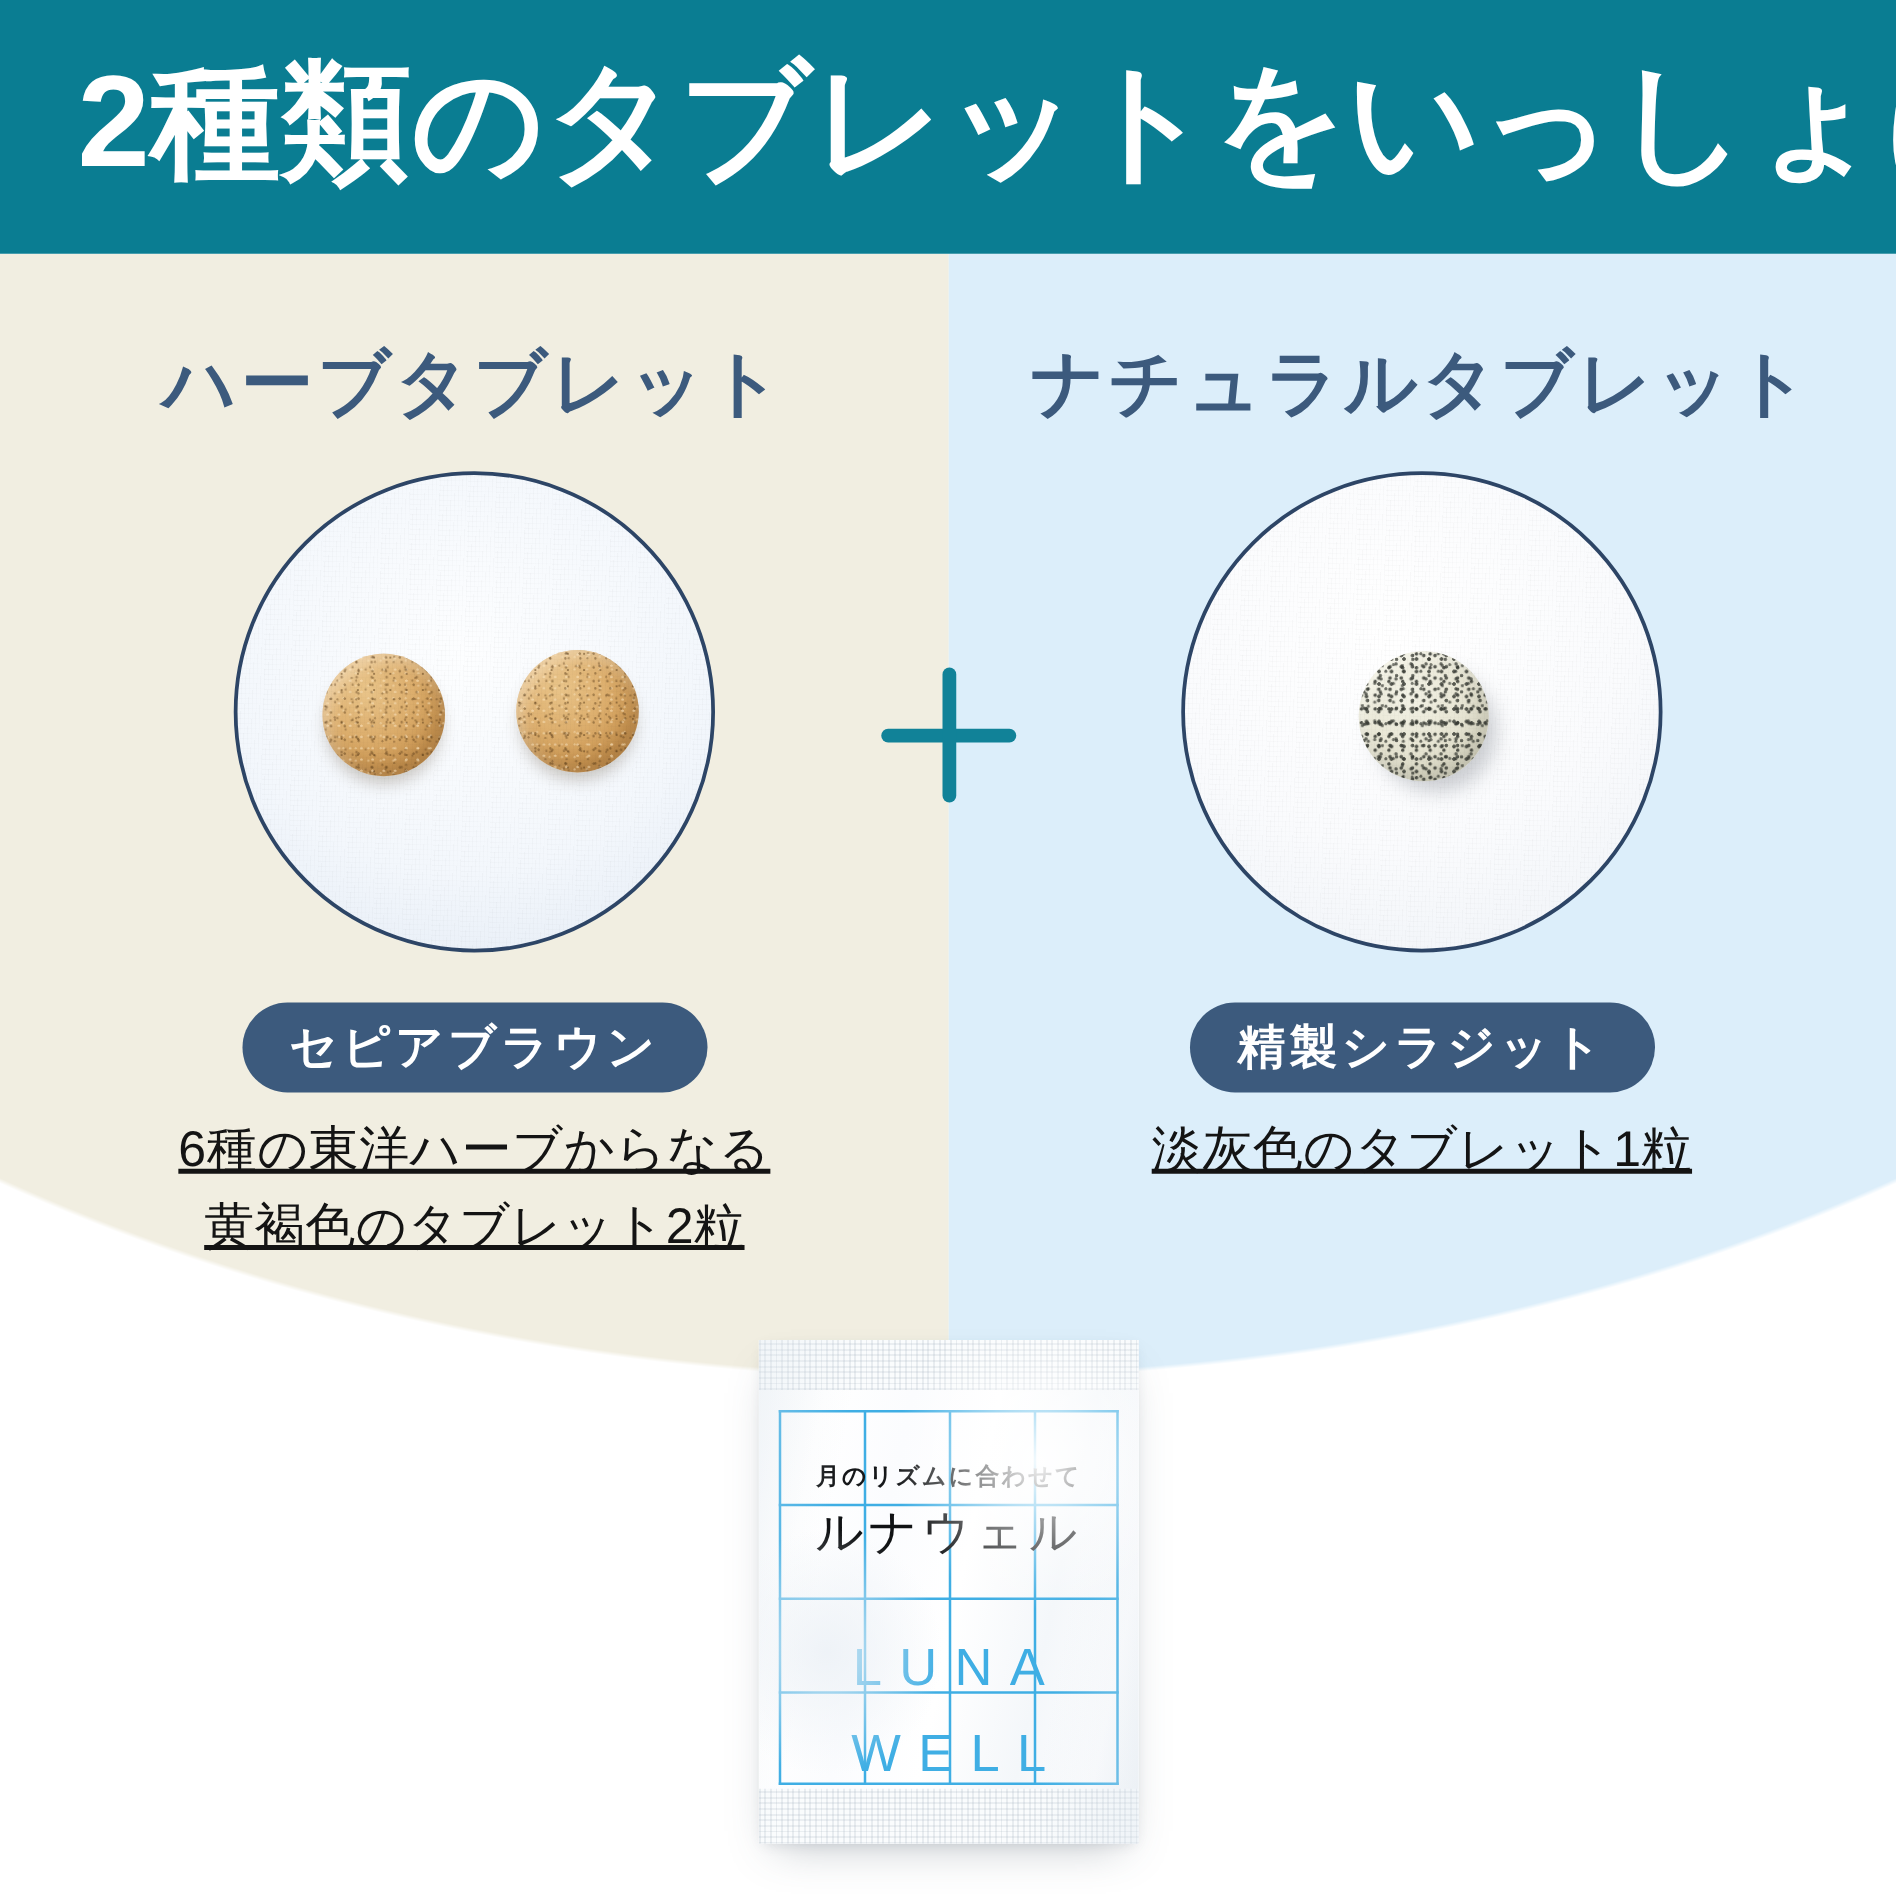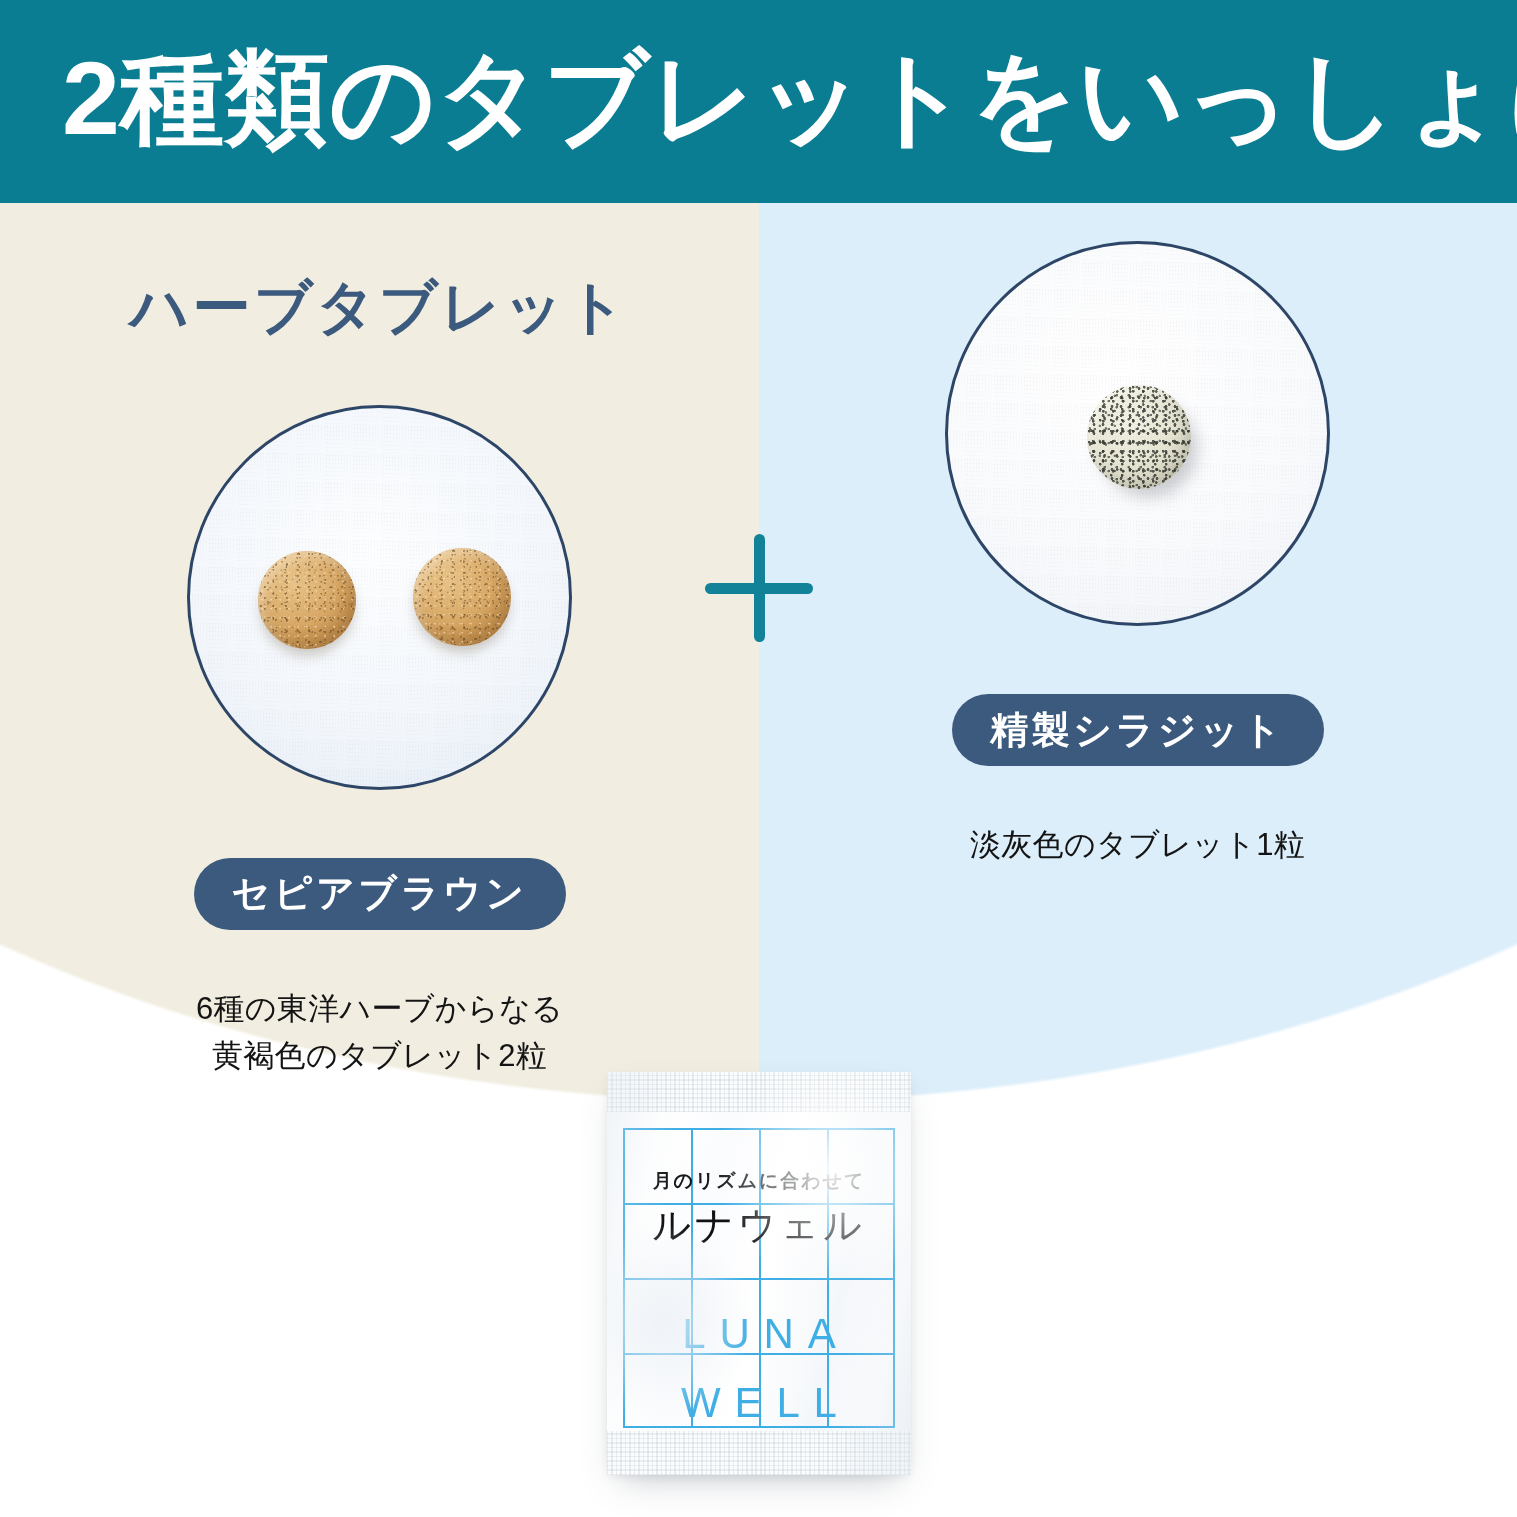--- a/index.html
+++ b/index.html
@@ -55,21 +55,21 @@
   .panel-right{
     position:absolute;left:759px;top:0;
     width:758px;height:1000px;
     background:#DCEEFA;
   }
 
   
   .col{
     position:absolute;top:203px;
     width:759px;height:900px;
-    display:flex;flex-direction:column;align-items:center;gap:28px;
+    display:flex;flex-direction:column;align-items:center;
   }
   .col-left{left:0;}
   .col-right{left:758px;}
 
   .col-heading{
     margin-top:72px;
     font-size:58px;
     line-height:1.1;
     font-weight:700;
     color:#3C5A7D;
@@ -166,27 +166,28 @@
     background:#3C5A7D;
     color:#ffffff;
     display:flex;align-items:center;justify-content:center;
     font-size:38px;font-weight:700;letter-spacing:0.09em;
     white-space:nowrap;
     padding:0 26px;box-sizing:border-box;
   }
 
   
   .desc{
-    margin-top:27px;
+    margin-top:16px;
     text-align:center;
     color:#141414;
-    font-size:31px;
+    font-size:40px;
     line-height:1.52;
     letter-spacing:0.01em;
     white-space:nowrap;
+    text-decoration:underline;
   }
 
   
   .plus-wrap{
     position:absolute;left:759px;top:588px;
     transform:translate(-50%,-50%);
     width:108px;height:108px;
   }
   .plus-bar{position:absolute;background:#118298;border-radius:6px;}
   .plus-h{left:0;top:49px;width:108px;height:11px;}
@@ -280,20 +281,21 @@
     <div class="badge">セピアブラウン</div>
 
     <div class="desc">
       <div>6種の東洋ハーブからなる</div>
       <div>黄褐色のタブレット2粒</div>
     </div>
   </div>
 
   <div class="col col-right">
 
+    <div class="col-heading">ナチュラルタブレット</div>
 
     <div class="photo-circle right-photo">
       <div class="tablet-grey"></div>
     </div>
 
     <div class="badge">精製シラジット</div>
 
     <div class="desc">
       <div>淡灰色のタブレット1粒</div>
     </div>

